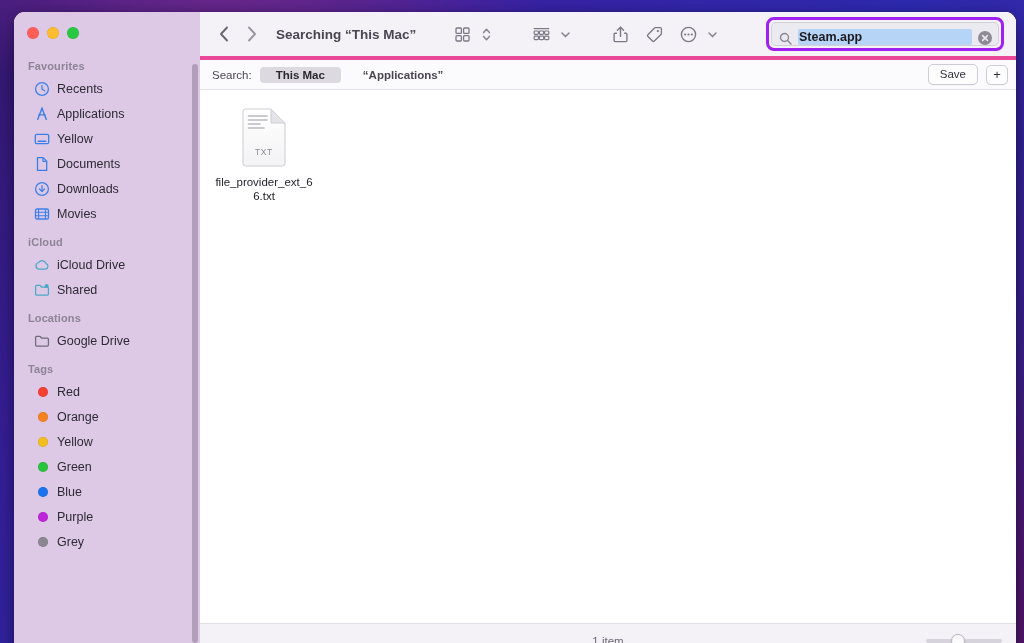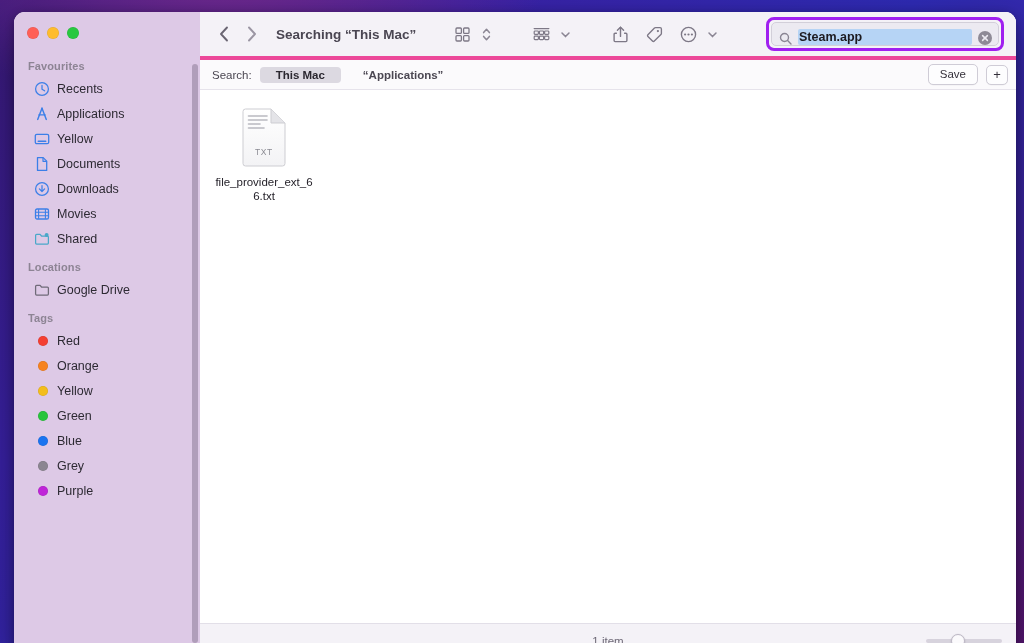--- a/index.html
+++ b/index.html
@@ -399,20 +399,29 @@
             </div>
             <div class="sb-item">
               <span class="sb-icon">
                 <svg width="16" height="16" viewBox="0 0 16 16" fill="none">
                   <rect x="1.5" y="3" width="13" height="10" rx="1.6" stroke="#3b7fe8" stroke-width="1.3"></rect>
                   <path d="M1.7 6.2 H14.3 M1.7 9.8 H14.3 M4.6 3.2 V12.8 M11.4 3.2 V12.8" stroke="#3b7fe8" stroke-width="1.1"></path>
                 </svg>
               </span>
               <span>Movies</span>
             </div>
+            <div class="sb-section-title">iCloud</div>
+            <div class="sb-item">
+              <span class="sb-icon">
+                <svg width="16" height="16" viewBox="0 0 16 16" fill="none">
+                  <path d="M4.6 12 A3.3 3.3 0 0 1 4.8 5.5 A4.1 4.1 0 0 1 12.1 6.6 A2.8 2.8 0 0 1 11.6 12 Z" stroke="#4aa8c9" stroke-width="1.25" stroke-linejoin="round"></path>
+                </svg>
+              </span>
+              <span>iCloud Drive</span>
+            </div>
             <div class="sb-item">
               <span class="sb-icon">
                 <svg width="16" height="16" viewBox="0 0 16 16" fill="none">
                   <path d="M1.6 4.4 a1 1 0 0 1 1 -1 H6.1 L7.5 5 H13.4 a1 1 0 0 1 1 1 V12 a1 1 0 0 1 -1 1 H2.6 a1 1 0 0 1 -1 -1 Z" stroke="#4aa8c9" stroke-width="1.25" stroke-linejoin="round"></path>
                   <circle cx="12.6" cy="4.1" r="2" fill="#4aa8c9"></circle>
                 </svg>
               </span>
               <span>Shared</span>
             </div>
             <div class="sb-section-title">Locations</div>
@@ -450,29 +459,29 @@
               <span>Green</span>
             </div>
             <div class="sb-item">
               <span class="sb-icon">
                 <span class="tag-dot" style="background: rgb(26, 116, 240);"></span>
               </span>
               <span>Blue</span>
             </div>
             <div class="sb-item">
               <span class="sb-icon">
+                <span class="tag-dot" style="background: rgb(191, 37, 216);"></span>
+              </span>
+              <span>Purple</span>
+            </div>
+            <div class="sb-item">
+              <span class="sb-icon">
                 <span class="tag-dot" style="background: rgb(139, 134, 145);"></span>
               </span>
               <span>Grey</span>
-            </div>
-            <div class="sb-item">
-              <span class="sb-icon">
-                <span class="tag-dot" style="background: rgb(191, 37, 216);"></span>
-              </span>
-              <span>Purple</span>
             </div>
           </div>
 
         <div id="sidebar-scrollbar"></div>
       </div>
 
       <div id="content-pane">
 
         <div id="toolbar">
 

